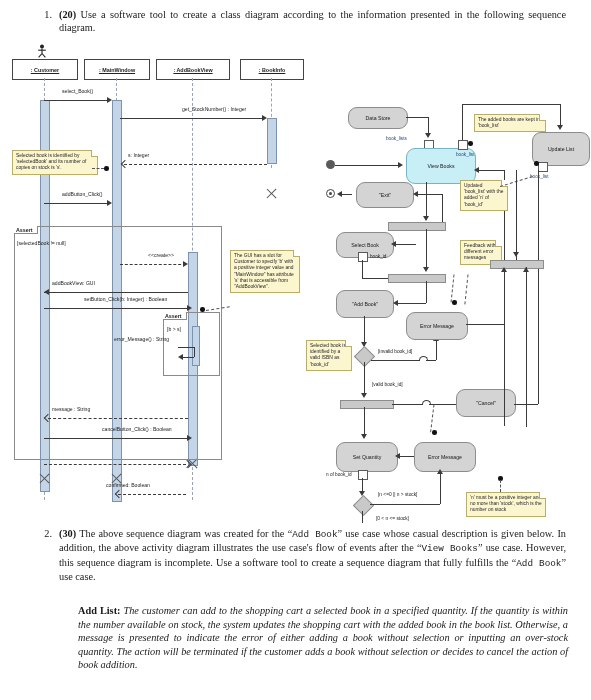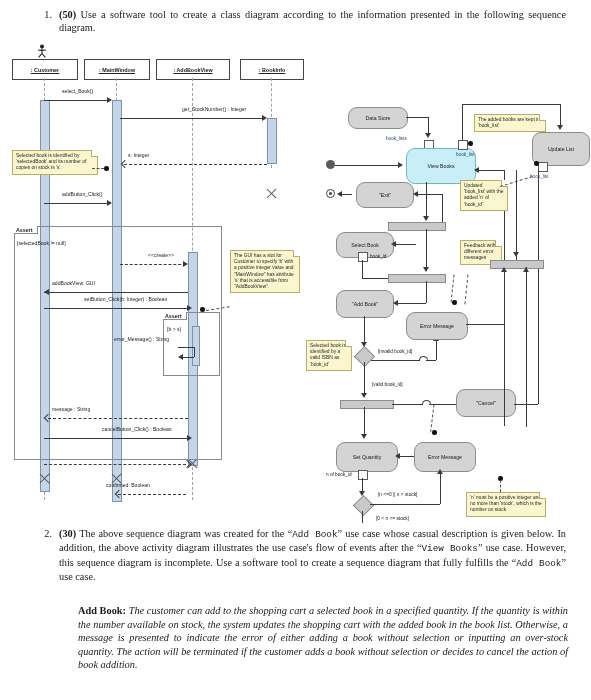--- a/index.html
+++ b/index.html
@@ -80,21 +80,21 @@
   .guard{position:absolute;font-size:4.8px;white-space:nowrap;color:#1a1a1a;}
   .hop{position:absolute;width:7px;height:4px;border:1.1px solid #3a3a3a;border-bottom:none;
        border-radius:7px 7px 0 0;background:#fff;}
 </style>
 </head>
 <body>
 
 <div class="qitem" style="left:26px;top:8px;width:540px;">
   <div class="qnum">1.</div>
   <div class="qbody">
-    <span class="b">(50)</span>
+    <span class="b">(20)</span>
     <span>Use a software tool to create a class diagram according to the information presented in the following sequence diagram.</span>
   </div>
 </div>
 
 <div id="figure">
 
   <div class="sd" style="left:0;top:0;width:310px;height:470px;">
 
     <div class="stick" style="left:36px;top:0px;width:12px;height:14px;">
       <svg width="12" height="14" viewBox="0 0 12 14">
@@ -382,15 +382,15 @@
 
 <div class="qitem" style="left:26px;top:527px;width:540px;">
   <div class="qnum">2.</div>
   <div class="qbody">
     <span class="b">(30)</span>
     <span>The above sequence diagram was created for the “</span><span class="tt">Add Book</span><span>” use case whose casual description is given below. In addition, the above activity diagram illustrates the use case's flow of events after the “</span><span class="tt">View Books</span><span>” use case. However, this sequence diagram is incomplete. Use a software tool to create a sequence diagram that fully fulfills the “</span><span class="tt">Add Book</span><span>” use case.</span>
   </div>
 </div>
 
 <div class="desc" style="left:78px;top:604px;width:490px;">
-  <span class="hd">Add Book:</span>
+  <span class="hd">Add List:</span>
   <span>The customer can add to the shopping cart a selected book in a specified quantity. If the quantity is within the number available on stock, the system updates the shopping cart with the added book in the book list. Otherwise, a message is presented to indicate the error of either adding a book without selection or inputting an over-stock quantity. The action will be terminated if the customer adds a book without selection or decides to cancel the action of book addition.</span>
 </div>
 
 </body></html>

